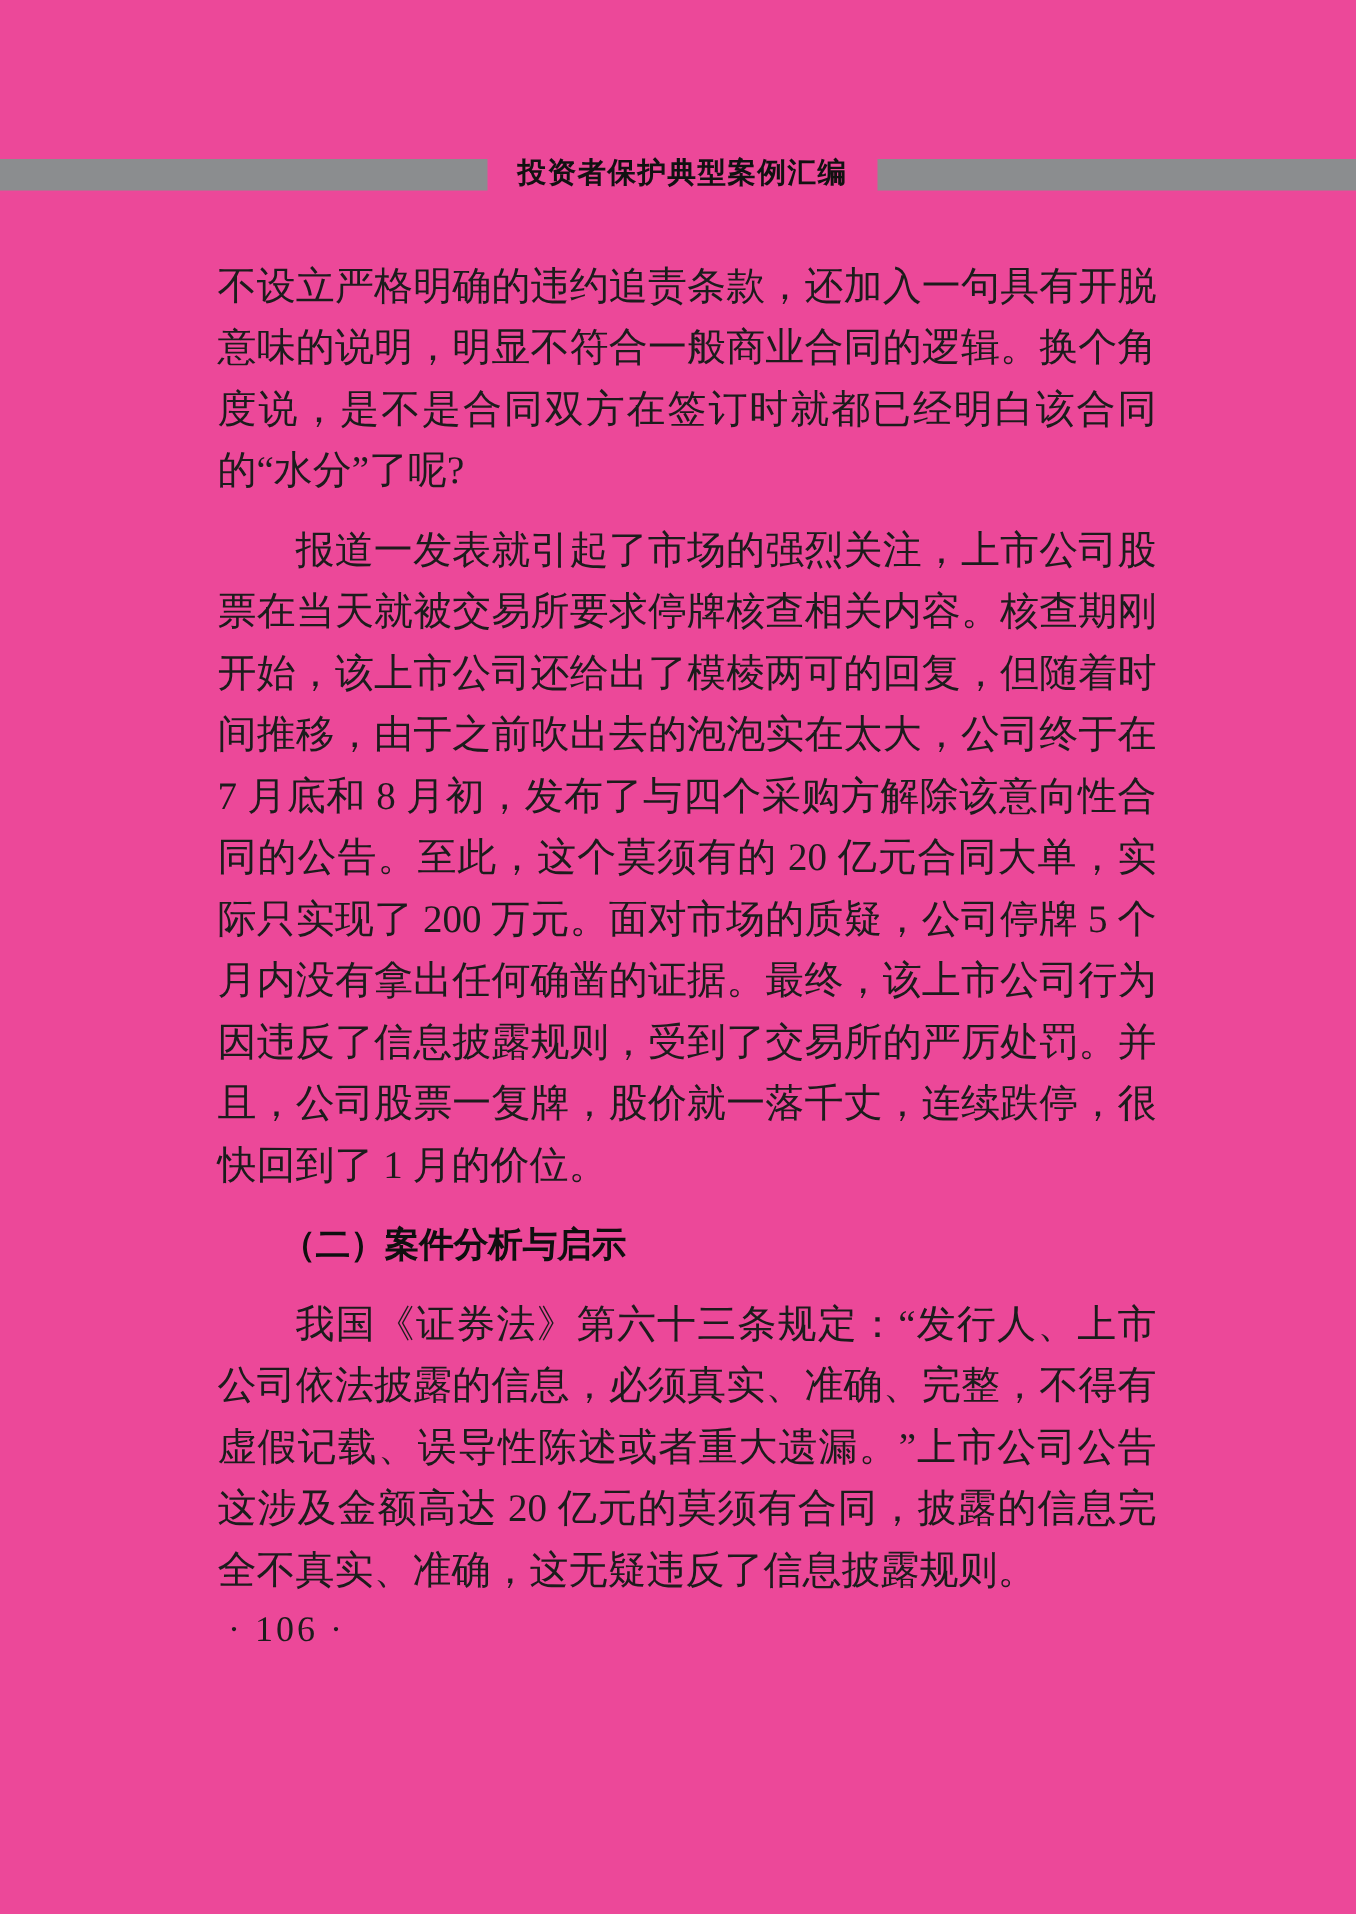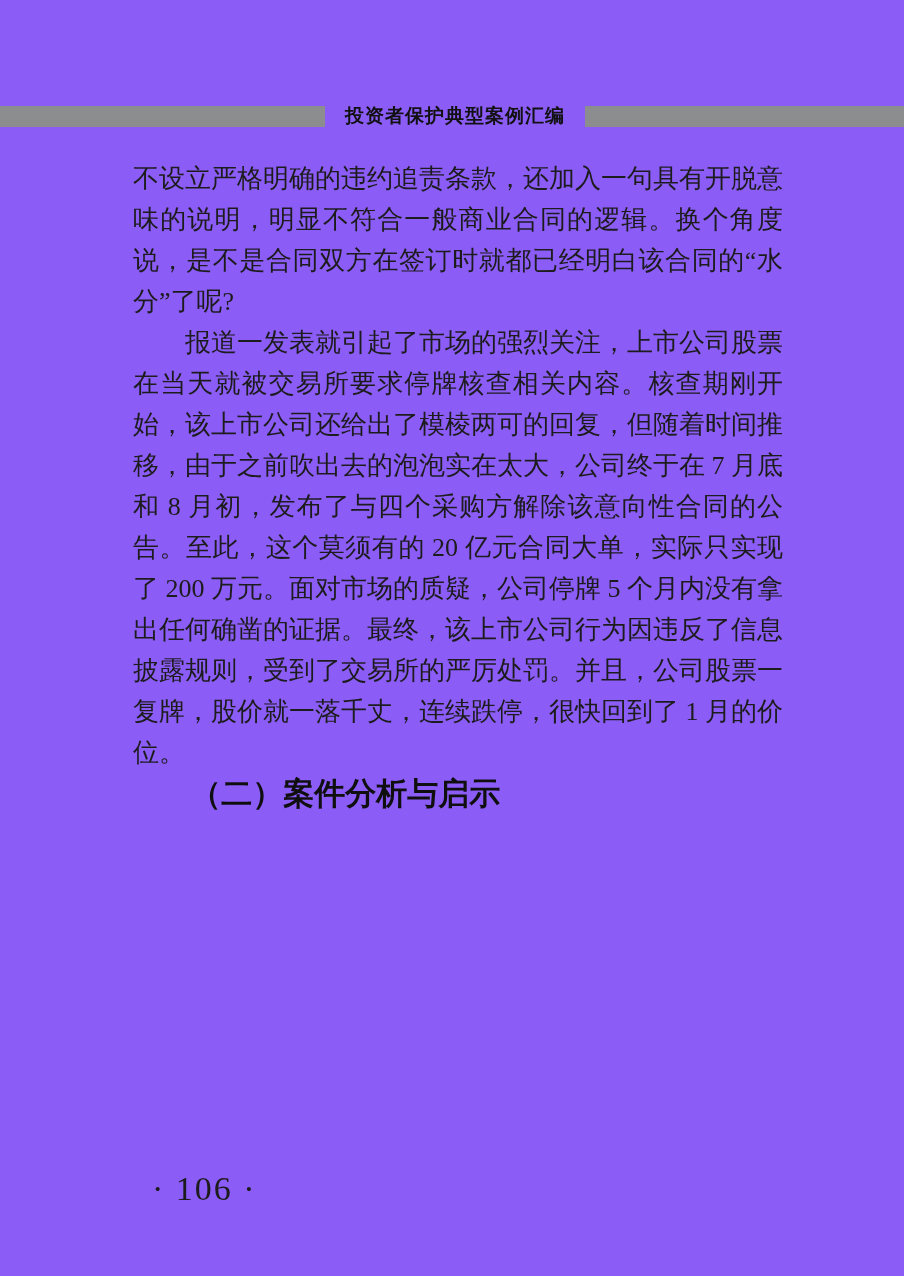--- a/index.html
+++ b/index.html
@@ -4,21 +4,21 @@
 <style>
   html, body {
     margin: 0;
     padding: 0;
     background: #ffffff;
   }
   .page {
     position: relative;
     width: 904px;
     height: 1276px;
-    background: #8b5cf6;
+    background: #ec4899;
     overflow: hidden;
     font-family: "Liberation Serif", "DejaVu Serif", serif;
     color: #1c1c1c;
   }
   
   .page-header {
     position: absolute;
     top: 106px;
     left: 0;
     width: 904px;
@@ -59,41 +59,41 @@
   .body-text {
     position: absolute;
     left: 133px;
     top: 158px;
     width: 650px;
     font-size: 26px;
     line-height: 41px;
     text-align: justify;
   }
   .para {
-    margin: 0;
+    margin: 12px;
     text-indent: 0;
   }
   .para.indent {
     text-indent: 2em;
   }
   .heading {
-    margin: 0;
+    margin: 12px;
     font-family: Liberation Sans, sans-serif;
     font-weight: bold;
-    font-size: 31px;
+    font-size: 23px;
     line-height: 41px;
     text-indent: 1.85em;
     color: #0f0f0f;
   }
   
   .page-number {
     position: absolute;
     left: 152px;
-    top: 1172px;
-    font-size: 34px;
+    top: 1070px;
+    font-size: 24px;
     line-height: 34px;
     letter-spacing: 2px;
     color: #1c1c1c;
   }
 </style>
 </head>
 <body>
 
 <div class="page">
 
@@ -101,17 +101,18 @@
     <div class="header-bar-left"></div>
     <div class="header-title">投资者保护典型案例汇编</div>
     <div class="header-bar-right"></div>
   </div>
 
   <div class="body-text">
 
   <div class="para">不设立严格明确的违约追责条款，还加入一句具有开脱意味的说明，明显不符合一般商业合同的逻辑。换个角度说，是不是合同双方在签订时就都已经明白该合同的“水分”了呢?</div>
       <div class="para indent">报道一发表就引起了市场的强烈关注，上市公司股票在当天就被交易所要求停牌核查相关内容。核查期刚开始，该上市公司还给出了模棱两可的回复，但随着时间推移，由于之前吹出去的泡泡实在太大，公司终于在 7 月底和 8 月初，发布了与四个采购方解除该意向性合同的公告。至此，这个莫须有的 20 亿元合同大单，实际只实现了 200 万元。面对市场的质疑，公司停牌 5 个月内没有拿出任何确凿的证据。最终，该上市公司行为因违反了信息披露规则，受到了交易所的严厉处罚。并且，公司股票一复牌，股价就一落千丈，连续跌停，很快回到了 1 月的价位。</div>
       <div class="heading">（二）案件分析与启示</div>
+      <div class="para indent">我国《证券法》第六十三条规定：“发行人、上市公司依法披露的信息，必须真实、准确、完整，不得有虚假记载、误导性陈述或者重大遗漏。”上市公司公告这涉及金额高达 20 亿元的莫须有合同，披露的信息完全不真实、准确，这无疑违反了信息披露规则。</div>
     </div>
 
   <div class="page-number">· 106 ·</div>
 
 </div>
 
 </body></html>

